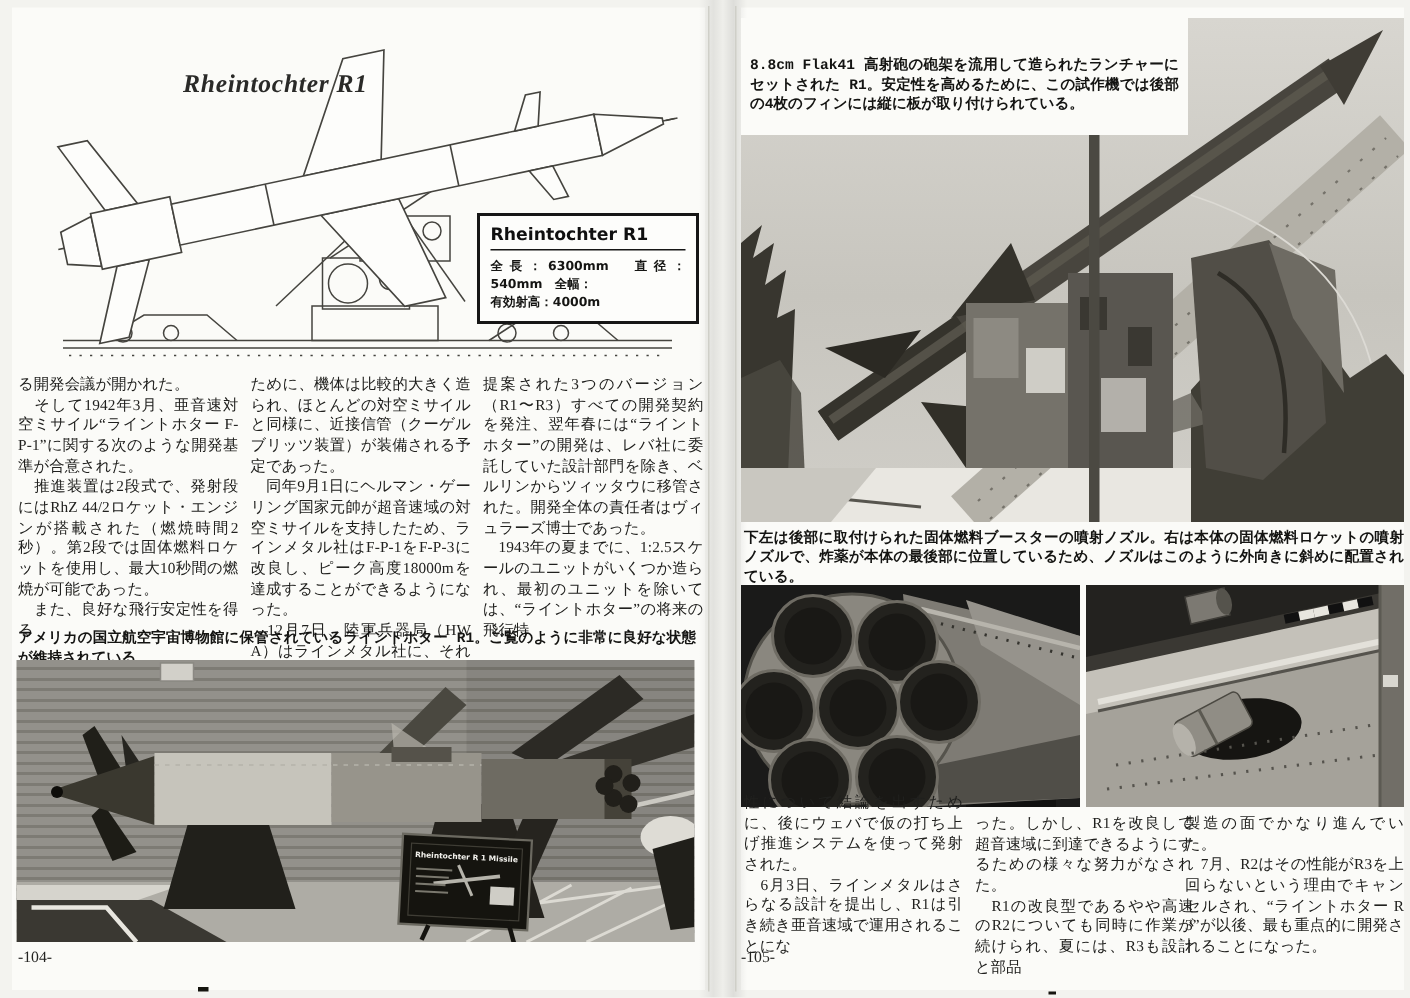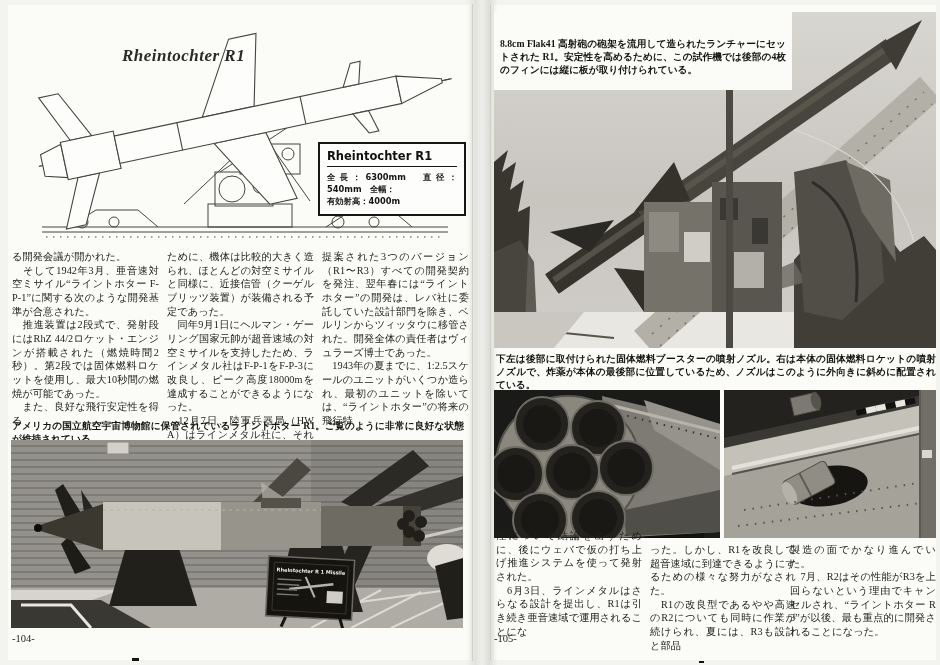--- a/index.html
+++ b/index.html
@@ -7,21 +7,21 @@
   body { background:#f3f3ef; font-family:"Liberation Sans",sans-serif; position:relative; overflow:hidden; }
   .page { position:absolute; top:5px; height:655px; background:#fbfbf8; }
   .page-left { left:8px; width:462px; }
   .page-right { left:494px; width:442px; }
   .gutter { position:absolute; left:466px; top:0; width:32px; height:665px;
             background:linear-gradient(90deg, rgba(0,0,0,0) 0%, rgba(0,0,0,0.07) 30%, rgba(0,0,0,0.02) 50%, rgba(0,0,0,0.09) 72%, rgba(0,0,0,0) 100%); }
   .gline { position:absolute; top:4px; height:657px; width:1px; background:#cfcfc8; }
 
   .jp-col { position:absolute; width:147px; font:10.2px/13.65px "Liberation Serif","DejaVu Serif",serif;
             color:#20201e; text-align:justify; white-space:pre-line; word-break:break-all; letter-spacing:.1px; }
-  .cap { position:absolute; font-family:Liberation Serif, serif; font-weight:bold;
+  .cap { position:absolute; font-family:Liberation Mono, monospace; font-weight:bold;
          font-size:9.7px; line-height:13.2px; color:#141412; text-align:justify; word-break:break-all; white-space:pre-line; }
 
   .drawing { position:absolute; left:12px; top:8px; width:452px; height:238px; }
   .drawing svg { position:absolute; left:0; top:0; }
   .drawing-title { position:absolute; left:110px; top:38px; font:italic bold 17px "Liberation Serif","DejaVu Serif",serif;
                    color:#2a2a28; letter-spacing:.5px; }
   .spec-box { position:absolute; left:306px; top:134px; width:148px; border:2px solid #161616;
               background:#fdfdfb; padding:5px 7px 6px; }
   .spec-title { font:bold 11.5px/14px "DejaVu Sans","Liberation Sans",sans-serif; color:#101010;
                 border-bottom:1.6px solid #161616; padding-bottom:3px; margin-bottom:4px; }

